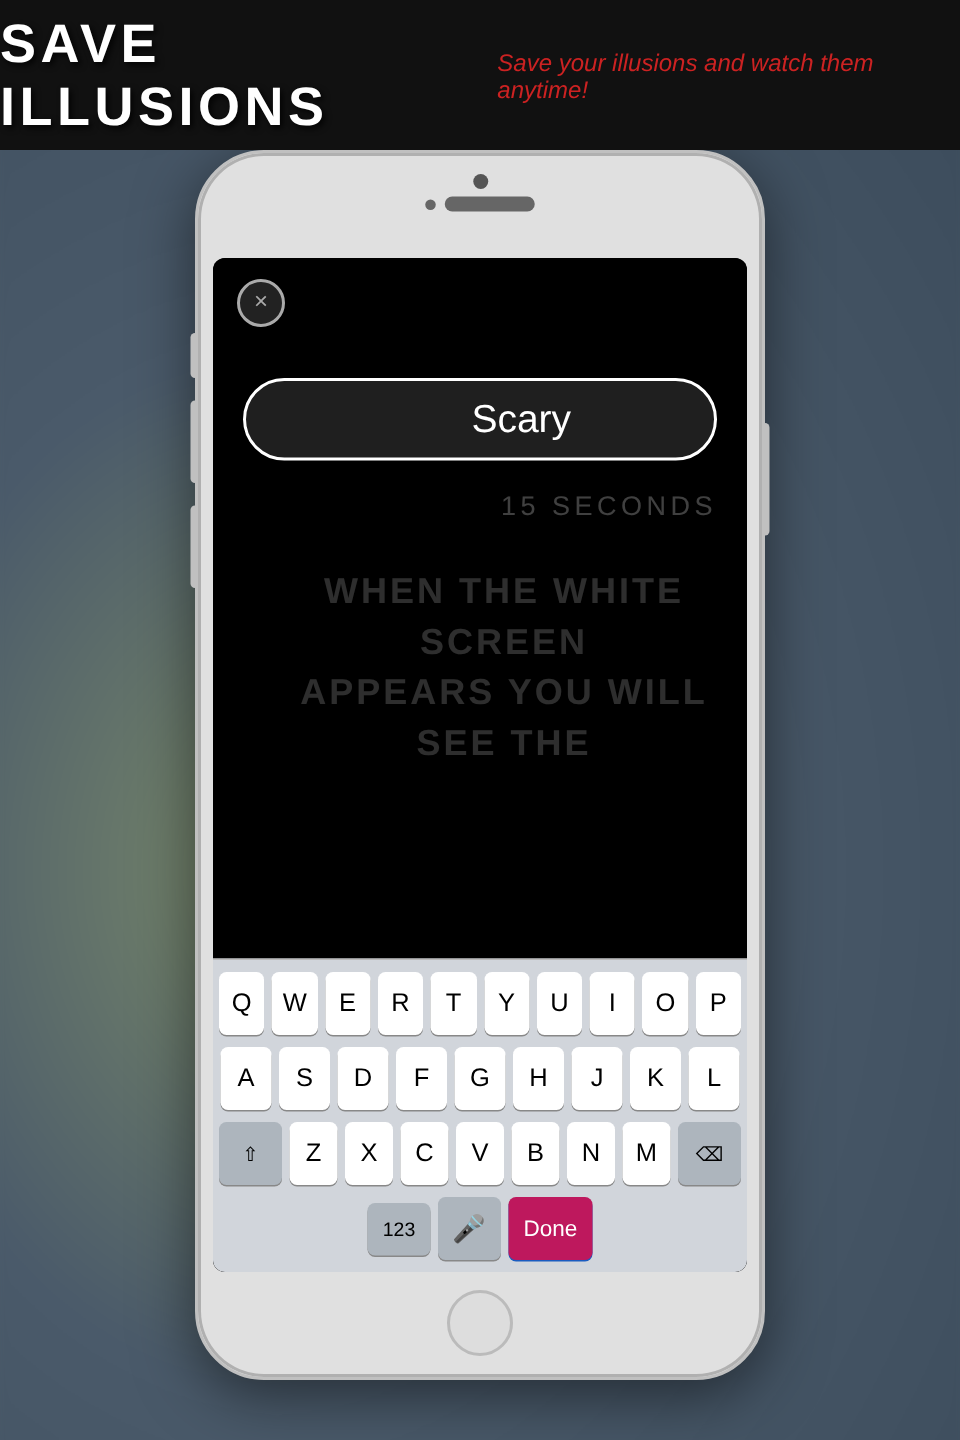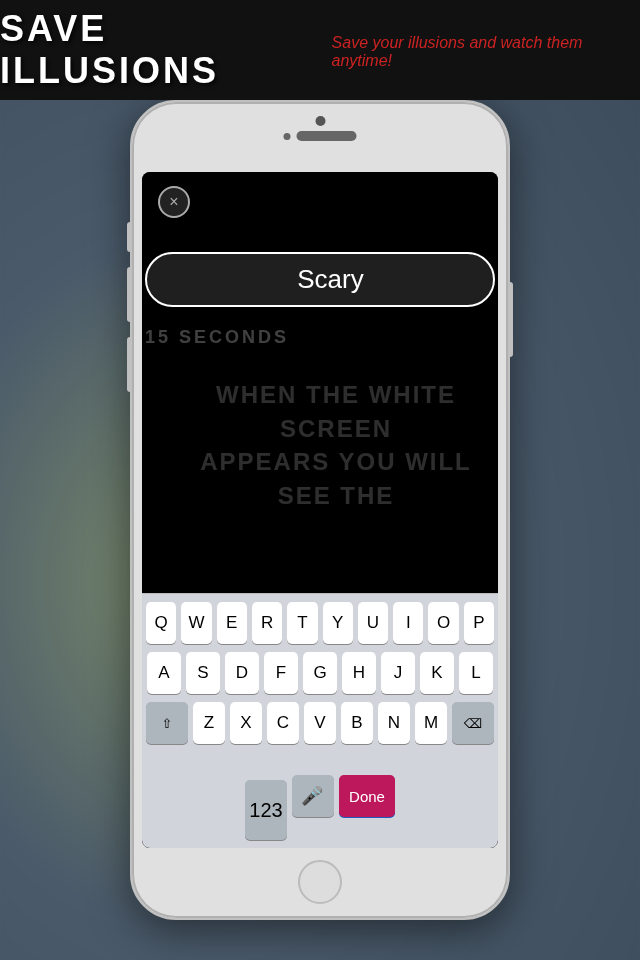--- a/index.html
+++ b/index.html
@@ -181,22 +181,22 @@
       align-items: center;
       justify-content: center;
       font-size: 16px;
       cursor: pointer;
     }
 
     .modal-content {
       flex: 1;
       display: flex;
       flex-direction: column;
-      align-items: flex-start;
-      padding: 20px 3px 10px;
+      align-items: flex-end;
+      padding: 20px 20px 10px;
     }
 
     .text-input-row {
       width: 100%;
       background: rgba(255,255,255,0.12);
       border: 2px solid #fff;
       border-radius: 28px;
       display: flex;
       align-items: center;
       padding: 10px 16px;
@@ -208,21 +208,21 @@
       border: none;
       outline: none;
       color: #fff;
       font-size: 26px;
       text-align: center;
     }
 
     .timer-text {
       color: rgba(255,255,255,0.25);
       font-size: 18px;
-      font-weight: bold;
+      font-weight: normal;
       letter-spacing: 3px;
       text-transform: uppercase;
       margin-bottom: 30px;
     }
 
     .instruction-text {
       color: rgba(255,255,255,0.18);
       font-size: 24px;
       font-weight: bold;
       letter-spacing: 2px;
@@ -285,29 +285,28 @@
     .kb-bottom-row {
       display: flex;
       justify-content: center;
       gap: 5px;
       align-items: center;
       margin-bottom: 4px;
     }
     .kb-123 {
       background: #adb5bd;
       border-radius: 5px;
-      height: 60px;
+      height: 35px;
       width: 42px;
       display: flex;
       align-items: center;
       justify-content: center;
-      font-size: 20px;
+      font-size: 13px;
       cursor: pointer;
       box-shadow: 0 1px 0 #888;
-      margin-top: 28px;
     }
     .kb-mic {
       background: #adb5bd;
       border-radius: 5px;
       height: 42px;
       width: 42px;
       display: flex;
       align-items: center;
       justify-content: center;
       font-size: 18px;

